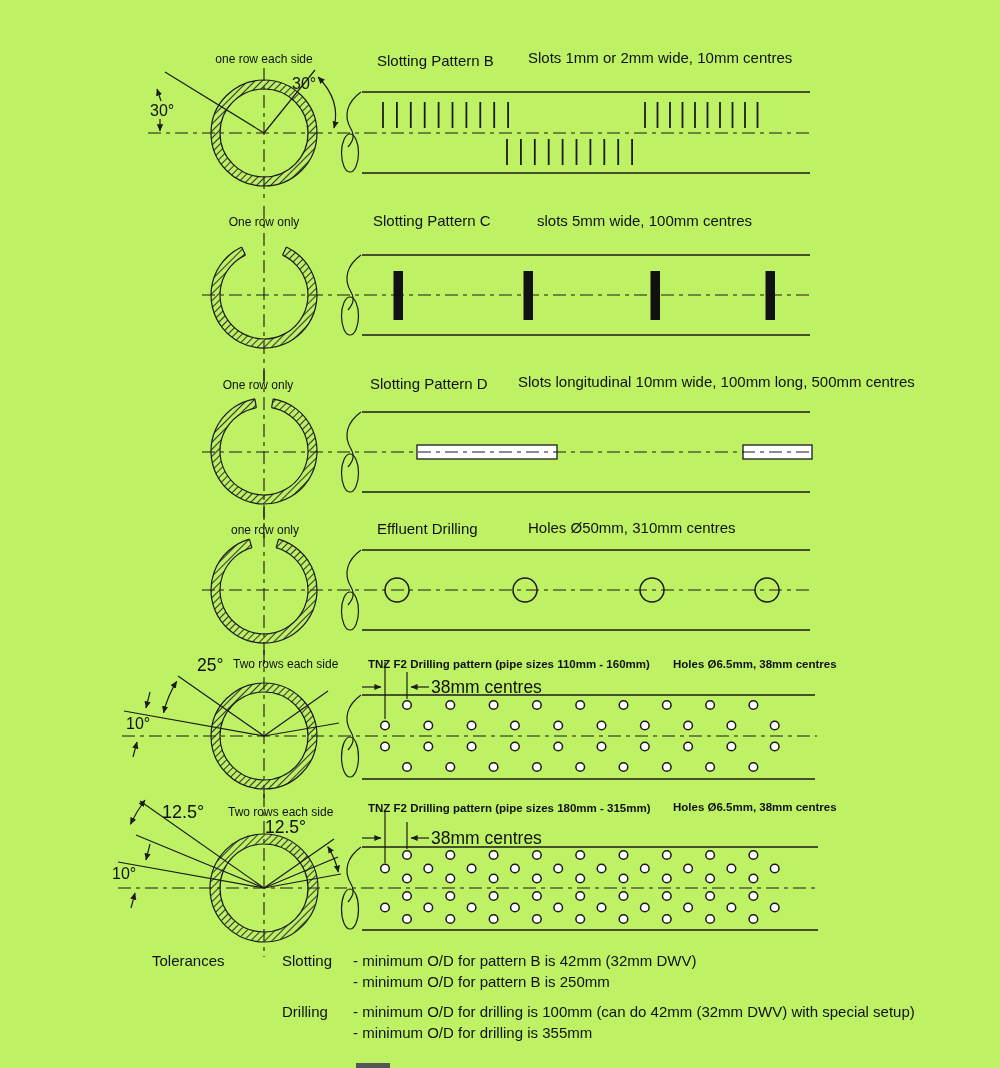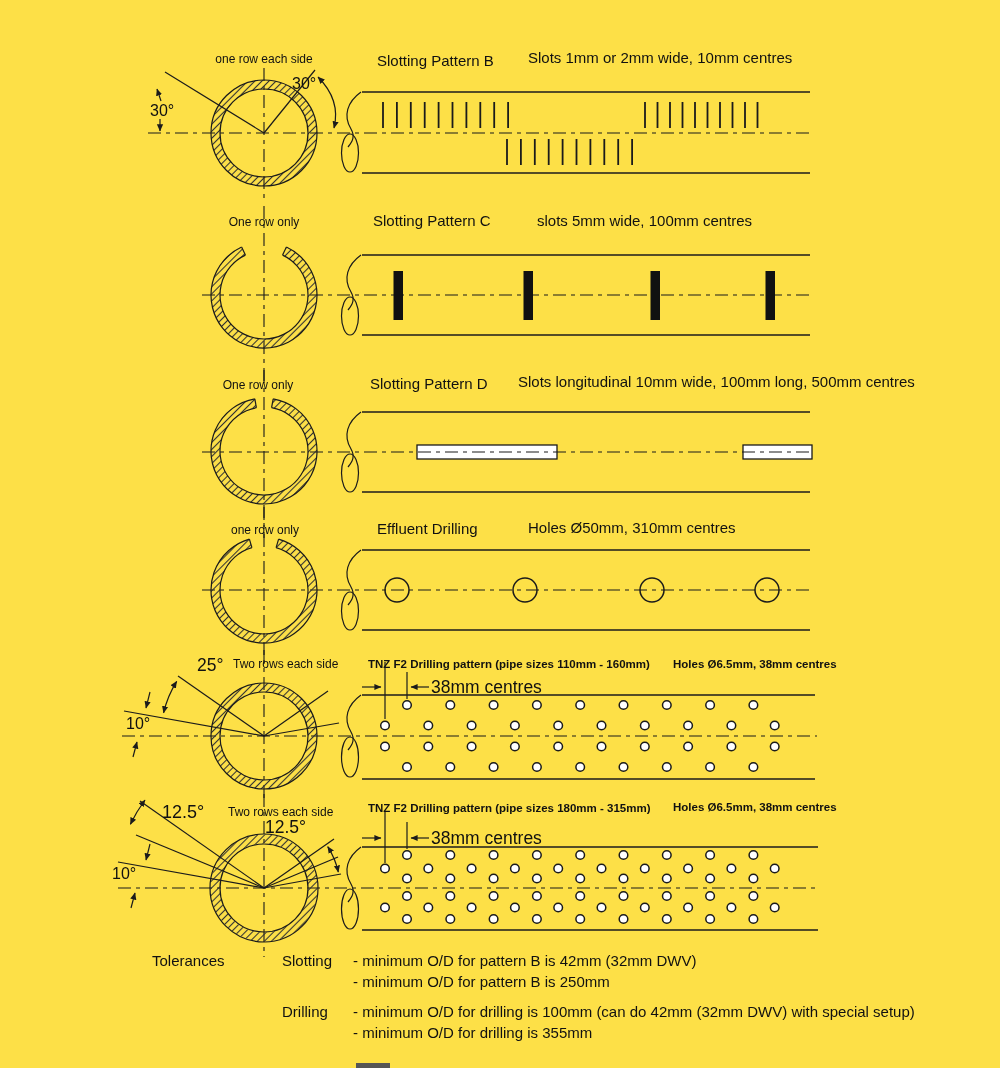--- a/index.html
+++ b/index.html
@@ -1,16 +1,16 @@
 <!DOCTYPE html>
 <html><head>
 <meta charset="utf-8">
 <style>
   html,body{margin:0;padding:0;background:#fff;}
-  .page{width:1000px;height:1068px;background:#fde047;position:relative;overflow:hidden;}
+  .page{width:1000px;height:1068px;background:#bef264;position:relative;overflow:hidden;}
   svg{display:block;}
   .ln{fill:none;stroke:#1b1b1b;stroke-width:1.5;}
   .tn{fill:none;stroke:#1b1b1b;stroke-width:1.2;}
   .clc{fill:none;stroke:#1b1b1b;stroke-width:1.1;stroke-dasharray:13 5 4 5;}
   .ticks line{stroke:#1b1b1b;stroke-width:1.8;}
   .holes circle{fill:#fff;stroke:#1b1b1b;stroke-width:1.5;}
   .bighole{fill:none;stroke:#1b1b1b;stroke-width:1.5;}
   .slotrect{fill:#fff;stroke:#1b1b1b;stroke-width:1.3;}
   .bar{fill:#111;stroke:none;}
   .dim{fill:none;stroke:#1b1b1b;stroke-width:1.2;}

